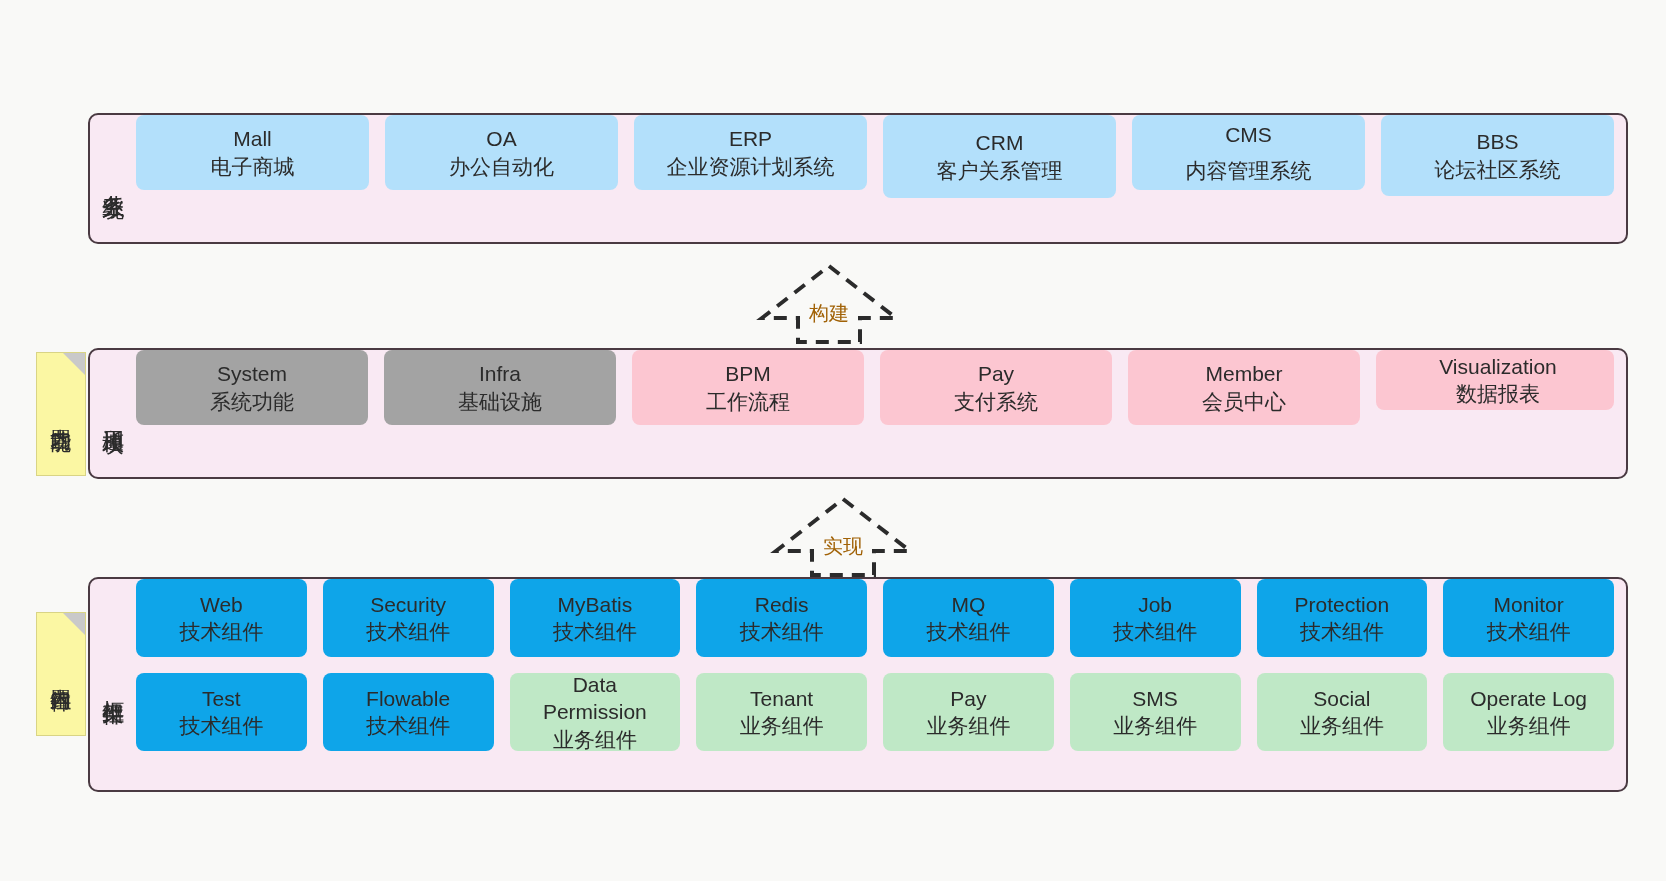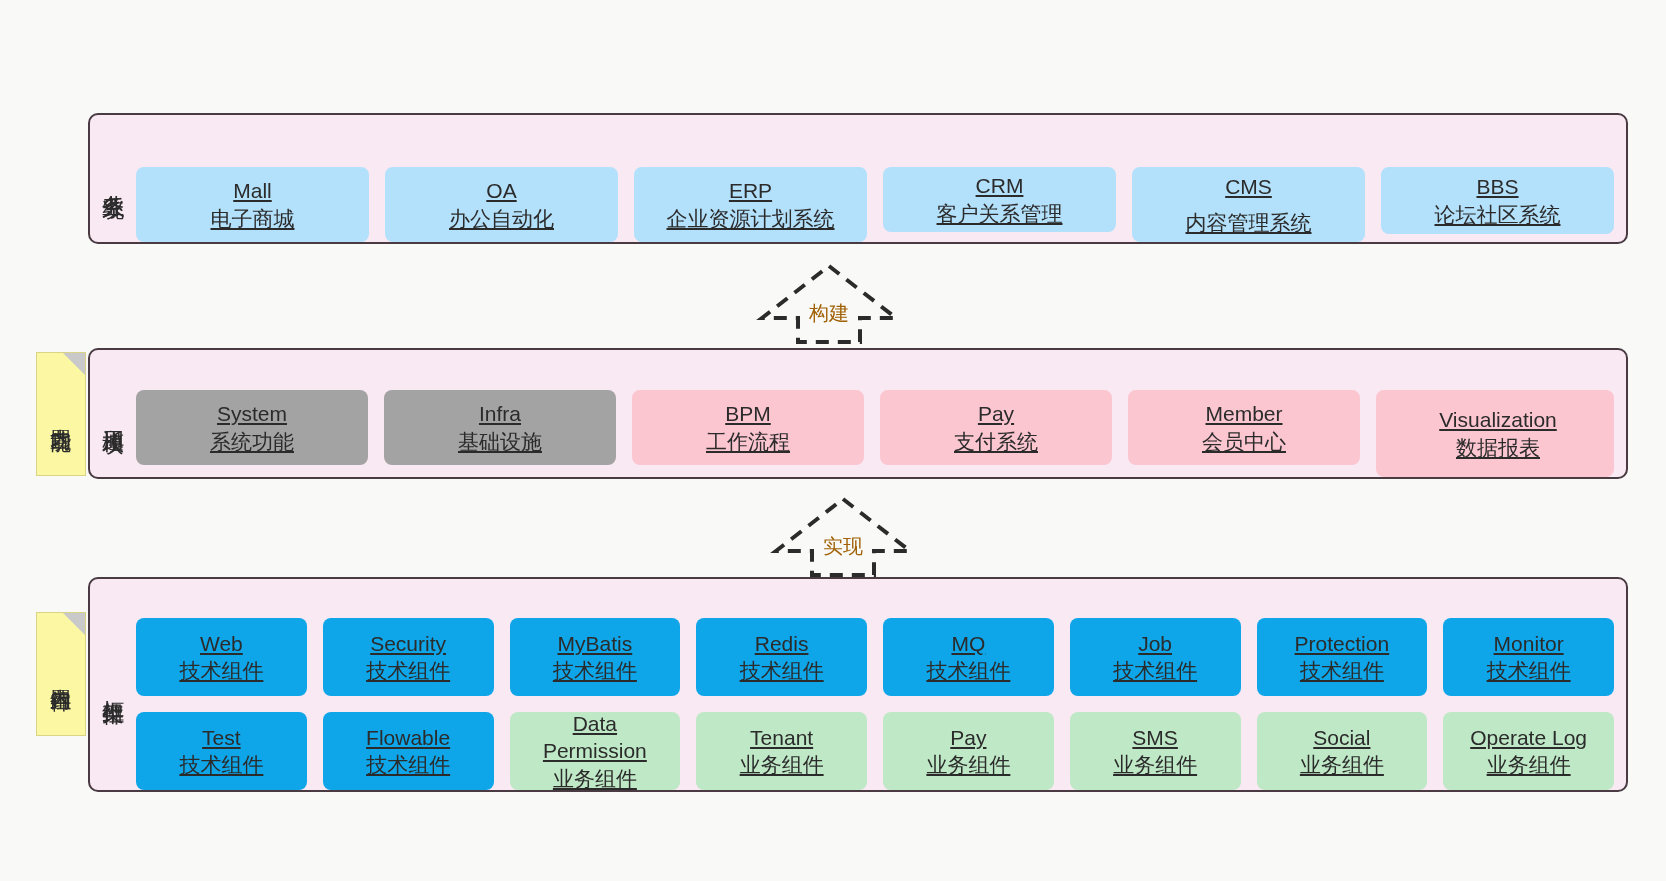--- a/index.html
+++ b/index.html
@@ -43,24 +43,23 @@
     letter-spacing: 1px;
     writing-mode: vertical-rl;
     text-orientation: upright;
     color: #2b2b2b;
     white-space: nowrap;
   }
   .section-body {
     flex: 1 1 auto;
     display: flex;
     flex-direction: column;
-    justify-content: flex-end;
+    justify-content: flex-start;
     padding: 0 12px 0 0;
     gap: 16px;
-    text-decoration: underline;
   }
   .row {
     display: flex;
     flex-direction: row;
     gap: 16px;
     justify-content: space-between;
   }
 
   
   .card {
@@ -138,29 +137,29 @@
           <div class="l2">电子商城</div>
         </div>
         <div class="card c-blue" style="height:75px;">
           <div class="l1">OA</div>
           <div class="l2">办公自动化</div>
         </div>
         <div class="card c-blue" style="height:75px;">
           <div class="l1">ERP</div>
           <div class="l2">企业资源计划系统</div>
         </div>
-        <div class="card c-blue" style="height:65px;">
+        <div class="card c-blue" style="height:83px;">
           <div class="l1">CRM</div>
           <div class="l2">客户关系管理</div>
         </div>
         <div class="card c-blue" style="height:75px;gap:8px;">
           <div class="l1">CMS</div>
           <div class="l2">内容管理系统</div>
         </div>
-        <div class="card c-blue" style="height:67px;">
+        <div class="card c-blue" style="height:81px;">
           <div class="l1">BBS</div>
           <div class="l2">论坛社区系统</div>
         </div>
       </div>
     </div>
   </div>
 
   <div class="arrow-wrap" style="left:758px; top:262px; width:142px; height:80px;">
     <svg width="142" height="80" viewBox="0 0 142 80">
       <path d="M 71 4 L 138 56 L 102 56 L 102 80 L 40 80 L 40 56 L 4 56 Z" fill="none" stroke="#2b2b2b" stroke-width="4" stroke-dasharray="13,9" stroke-linejoin="miter"></path>
@@ -190,21 +189,21 @@
           <div class="l2">工作流程</div>
         </div>
         <div class="card c-pink" style="height:75px;">
           <div class="l1">Pay</div>
           <div class="l2">支付系统</div>
         </div>
         <div class="card c-pink" style="height:75px;">
           <div class="l1">Member</div>
           <div class="l2">会员中心</div>
         </div>
-        <div class="card c-pink" style="height:87px;padding-left:12px;">
+        <div class="card c-pink" style="height:60px;padding-left:12px;">
           <div class="l1">Visualization</div>
           <div class="l2">数据报表</div>
         </div>
       </div>
     </div>
   </div>
 
   <div class="arrow-wrap" style="left:772px; top:495px; width:142px; height:80px;">
     <svg width="142" height="80" viewBox="0 0 142 80">
       <path d="M 71 4 L 138 56 L 102 56 L 102 80 L 40 80 L 40 56 L 4 56 Z" fill="none" stroke="#2b2b2b" stroke-width="4" stroke-dasharray="13,9" stroke-linejoin="miter"></path>

